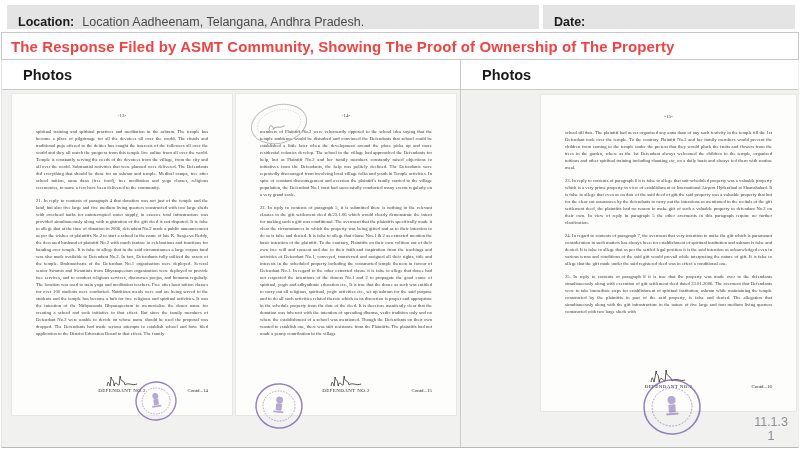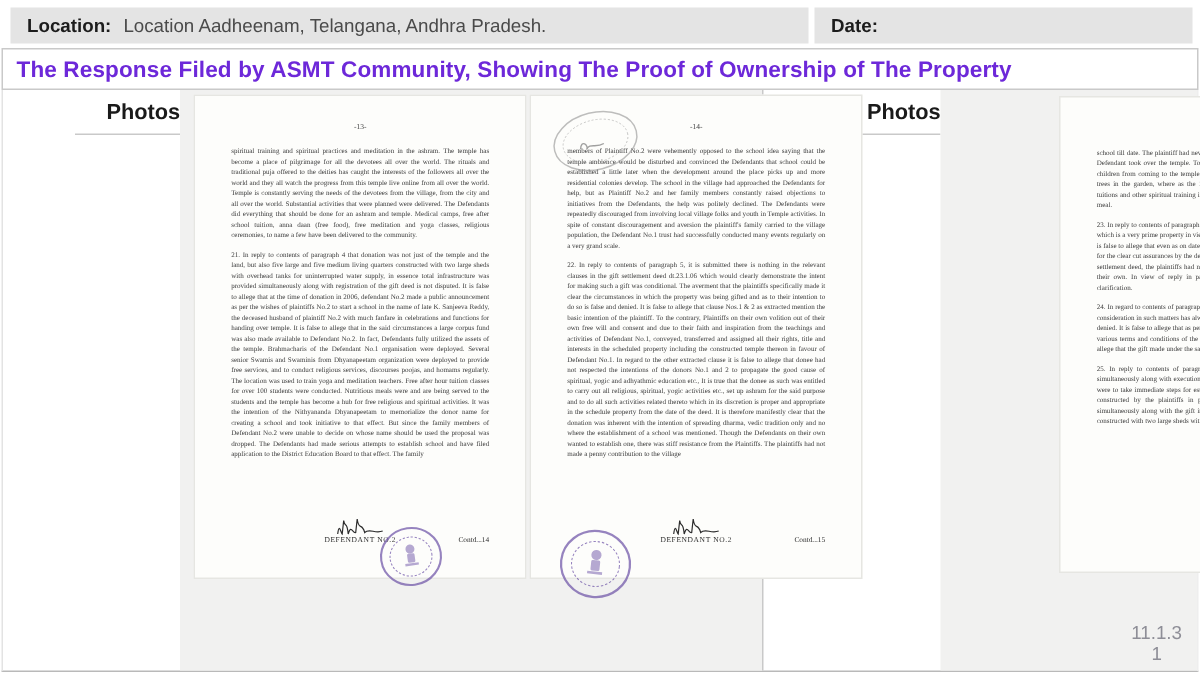--- a/index.html
+++ b/index.html
@@ -2,35 +2,35 @@
 <html><head>
 <meta charset="utf-8">
 <style>
   * { margin:0; padding:0; box-sizing:border-box; }
   html,body { width:800px; height:450px; overflow:hidden; background:#ffffff;
               font-family:"Liberation Sans", sans-serif; }
   .sheet { position:relative; width:800px; height:450px; background:#fff; }
 
   
   .top-bar { position:absolute; top:5px; left:7px; right:5px; height:24px; display:flex; gap:4px; }
-  .meta-cell { background:#e4e4e4; display:flex; align-items:center; font-size:12.5px; }
+  .meta-cell { background:#e4e4e4; display:flex; align-items:flex-end; font-size:12.5px; }
   .meta-cell.location { flex:1; padding-left:11px; }
   .meta-cell.date { width:252px; padding-left:11px; }
   .meta-label { font-weight:bold; color:#1c1c1c; margin-right:8px; }
   .meta-value { color:#4a4a4a; }
 
   
   .title-row { position:absolute; top:32px; left:1px; right:1px; height:28px;
                border:1px solid #c9c9c9; background:#fff; display:flex; align-items:center; }
-  .title-row h1 { font-size:15px; font-weight:bold; color:#6d28d9; padding-left:9px; letter-spacing:.1px; }
+  .title-row h1 { font-size:15px; font-weight:bold; color:#ef4444; padding-left:9px; letter-spacing:.1px; }
 
   
   .content { position:absolute; top:60px; left:1px; right:1px; bottom:2px;
              display:flex; border-bottom:1px solid #b9b9b9; border-left:1px solid #e3e3e3; border-right:1px solid #eee; }
-  .panel { display:flex; flex-direction:row;margin-left:48px; }
+  .panel { display:flex; flex-direction:column; }
   .panel.left  { width:459px; border-right:1px solid #c9c9c9; }
   .panel.right { flex:1; }
   .panel-header { height:30px; border-bottom:1px solid #c9c9c9; background:#fff;
                   display:flex; align-items:center; padding-left:21px; }
   .panel-header span { font-size:14.5px; font-weight:bold; color:#1a1a1a; }
   .panel-body { position:relative; flex:1; background:#f1f1f0; }
 
   
   .page { position:absolute; background:#fdfdfb; border:1px solid #e6e6e2;
           font-family:"Liberation Serif", serif; color:#3c3c3c; }

